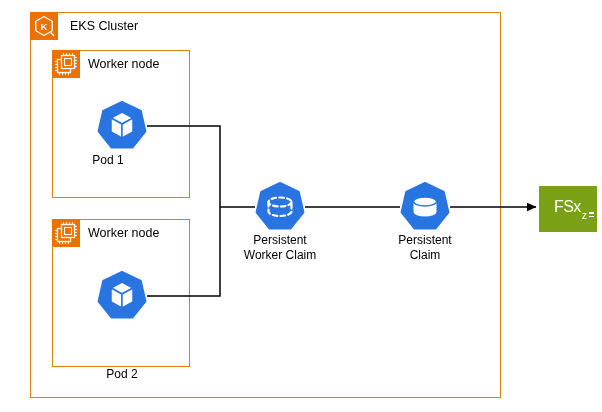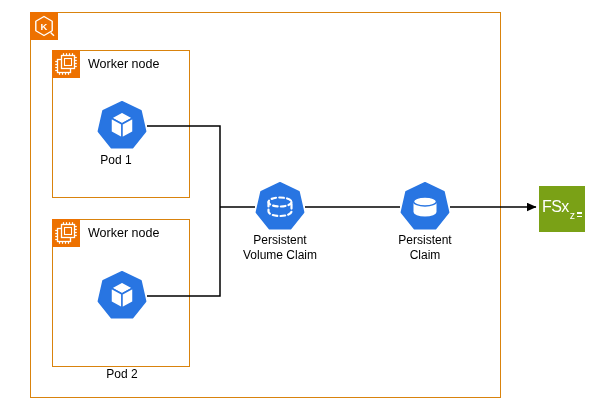--- a/index.html
+++ b/index.html
@@ -10,21 +10,21 @@
   .group-box { position:absolute; border:1px solid #D9830D; background:transparent; box-sizing:border-box; z-index:2; }
   .corner-icon { position:absolute; width:28px; height:28px; background:#ED7100; z-index:4; }
   .corner-icon svg { display:block; width:28px; height:28px; }
   .box-title { position:absolute; height:28px; line-height:28px; font-size:12.5px; white-space:nowrap; z-index:4; }
   .node-icon { position:absolute; width:50px; height:50px; z-index:4; }
   .node-icon svg { display:block; width:50px; height:50px; }
   .node-label { position:absolute; font-size:12px; line-height:15px; text-align:center; transform:translateX(-50%); white-space:nowrap; z-index:4; }
   #connector-layer { position:absolute; left:0; top:0; z-index:3; }
   .fsx-box {
     position:absolute; left:539px; top:186px; width:46px; height:46px;
-    background:#7AA116; display:flex; align-items:center; justify-content:center; z-index:4;
+    background:#7AA116; display:flex; align-items:center; justify-content:center; z-index:4;padding-left:12px;
   }
   .fsx-inner { display:flex; align-items:flex-start; color:#fff; }
   .fsx-main { font-size:16px; letter-spacing:-0.5px; }
   .fsx-sub { display:flex; align-items:center; margin-top:11px; margin-left:1px; font-size:10.5px; }
   .fsx-bars { display:flex; flex-direction:column; gap:2px; margin-left:2px; }
   .fsx-bars i { display:block; width:5px; height:1.5px; background:#fff; }
 </style>
 </head>
 <body>
 
@@ -44,20 +44,21 @@
   </svg>
 
   <div class="group-box" style="left:30px; top:12px; width:471px; height:386px;"></div>
   <div class="corner-icon" style="left:30px; top:12px;">
     <svg viewBox="0 0 28 28">
       <polygon points="14,4.5 22.2,9.25 22.2,18.75 14,23.5 5.8,18.75 5.8,9.25" fill="none" stroke="#fff" stroke-width="1.4" stroke-linejoin="round"></polygon>
       <line x1="20.6" y1="20.4" x2="24" y2="23.8" stroke="#fff" stroke-width="1.4"></line>
       <text x="14" y="17.6" text-anchor="middle" font-family="Liberation Sans, sans-serif" font-size="9.5" font-weight="bold" fill="#fff">K</text>
     </svg>
   </div>
+  <div class="box-title" style="left:70px; top:12px;">EKS Cluster</div>
 
   <div class="group-box" style="left:52px; top:50px; width:138px; height:148px;"></div>
   <div class="corner-icon" style="left:52px; top:50px;">
     <svg viewBox="0 0 28 28">
       <rect x="5.5" y="9.5" width="13" height="13" fill="none" stroke="#fff" stroke-width="1.3"></rect>
       <g stroke="#fff" stroke-width="1.2">
         <line x1="7.5" y1="22.5" x2="7.5" y2="24.8"></line>
           <line x1="10.5" y1="22.5" x2="10.5" y2="24.8"></line>
         <line x1="13.5" y1="22.5" x2="13.5" y2="24.8"></line>
           <line x1="16.5" y1="22.5" x2="16.5" y2="24.8"></line>
@@ -85,21 +86,21 @@
   <div class="node-icon" style="left:97px; top:101px;">
     <svg viewBox="0 0 50 50">
       <polygon points="25,1 43.8,10 48.4,30.3 35.4,46.6 14.6,46.6 1.6,30.3 6.2,10" fill="#2875E2" stroke="#2875E2" stroke-width="2" stroke-linejoin="round"></polygon>
       <g stroke="#2875E2" stroke-width="1.5" stroke-linejoin="round" fill="#fff">
         <polygon points="25,11 36,17 25,23 14,17"></polygon>
         <polygon points="14,17 25,23 25,37 14,31"></polygon>
         <polygon points="36,17 25,23 25,37 36,31"></polygon>
       </g>
     </svg>
   </div>
-  <div class="node-label" style="left:116px; top:153px;">Pod 1</div>
+  <div class="node-label" style="left:108px; top:153px;">Pod 1</div>
 
   <div class="group-box" style="left:52px; top:219px; width:138px; height:148px;"></div>
   <div class="corner-icon" style="left:52px; top:219px;">
     <svg viewBox="0 0 28 28">
       <rect x="5.5" y="9.5" width="13" height="13" fill="none" stroke="#fff" stroke-width="1.3"></rect>
       <g stroke="#fff" stroke-width="1.2">
         <line x1="7.5" y1="22.5" x2="7.5" y2="24.8"></line>
           <line x1="10.5" y1="22.5" x2="10.5" y2="24.8"></line>
         <line x1="13.5" y1="22.5" x2="13.5" y2="24.8"></line>
           <line x1="16.5" y1="22.5" x2="16.5" y2="24.8"></line>
@@ -140,21 +141,21 @@
     <svg viewBox="0 0 50 50">
       <polygon points="25,1 43.8,10 48.4,30.3 35.4,46.6 14.6,46.6 1.6,30.3 6.2,10" fill="#2875E2" stroke="#2875E2" stroke-width="2" stroke-linejoin="round"></polygon>
       <g stroke="#fff" stroke-width="2.2" fill="none" stroke-dasharray="4.5,3.2" stroke-linecap="round">
         <ellipse cx="25" cy="20" rx="11.5" ry="4.5"></ellipse>
         <path d="M13.5,20 L13.5,29.5 A11.5,4.5 0 0 0 36.5,29.5 L36.5,20"></path>
       </g>
     </svg>
   </div>
   <div class="node-label" style="left:280px; top:233px;">
     <div>Persistent</div>
-    <div>Volume Claim</div>
+    <div>Worker Claim</div>
   </div>
 
   <div class="node-icon" style="left:400px; top:182px;">
     <svg viewBox="0 0 50 50">
       <polygon points="25,1 43.8,10 48.4,30.3 35.4,46.6 14.6,46.6 1.6,30.3 6.2,10" fill="#2875E2" stroke="#2875E2" stroke-width="2" stroke-linejoin="round"></polygon>
       <path d="M13.5,19.5 L13.5,30 A11.5,4.5 0 0 0 36.5,30 L36.5,19.5 Z" fill="#fff"></path>
       <ellipse cx="25" cy="19.5" rx="11.5" ry="4.5" fill="#fff" stroke="#2875E2" stroke-width="1.4"></ellipse>
     </svg>
   </div>
   <div class="node-label" style="left:425px; top:233px;">

